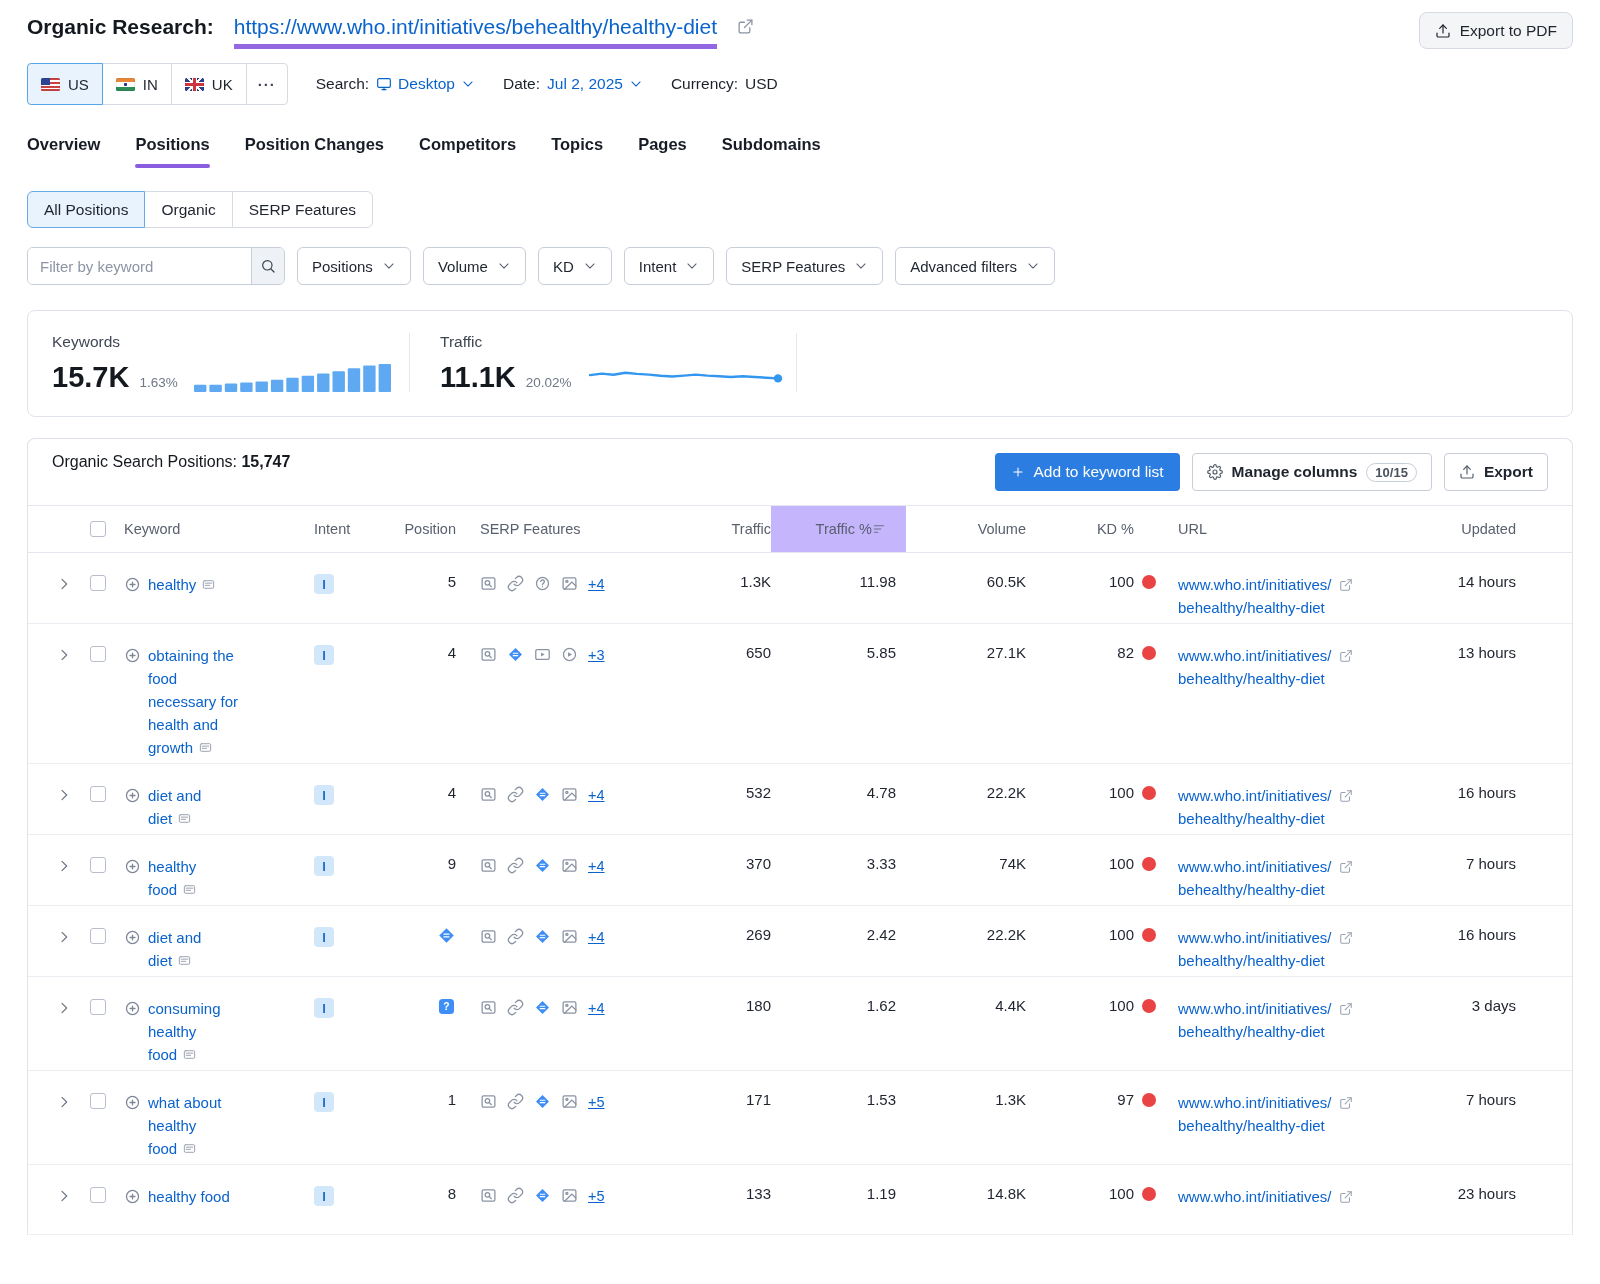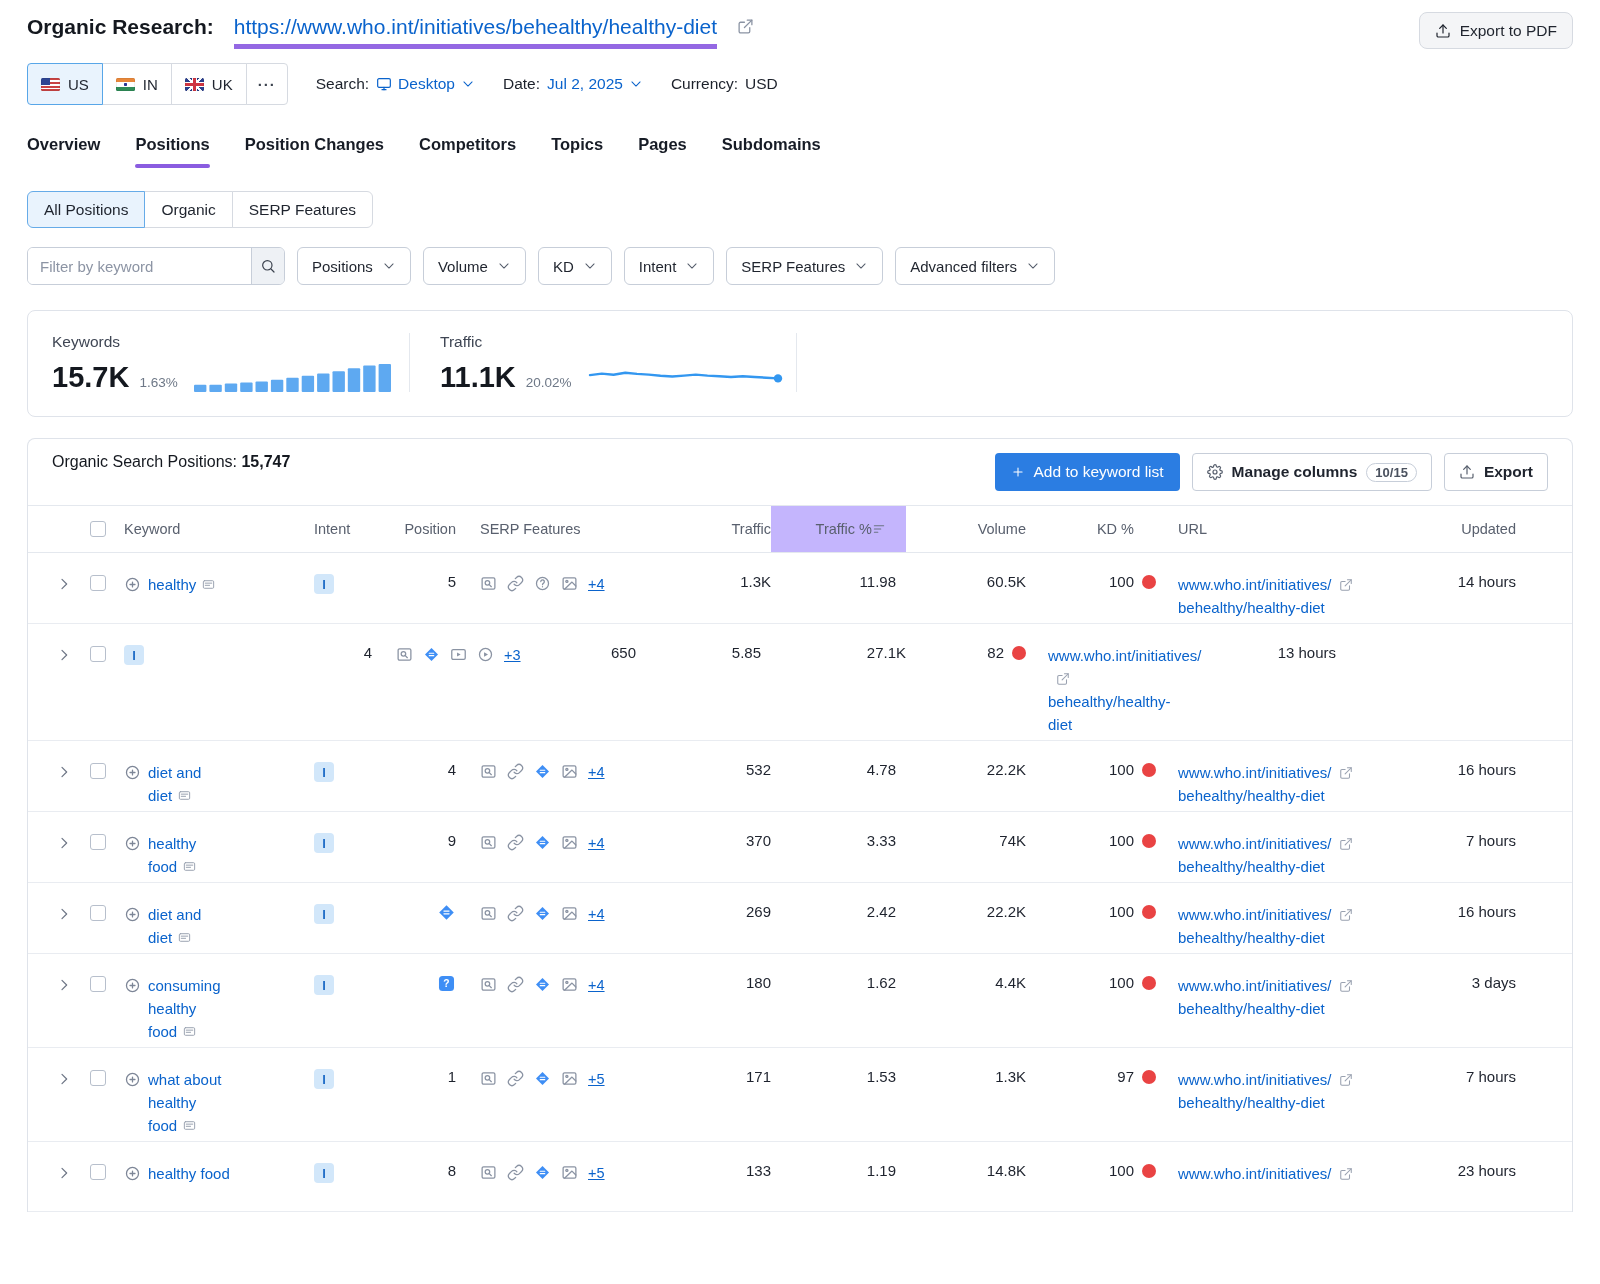--- a/index.html
+++ b/index.html
@@ -505,20 +505,36 @@
     <div class="cell right upd-cell">14 hours</div>
   </div>
 
   <div class="grid row">
     <span class="expand" data-icon="chevron-right">
             <svg viewBox="0 0 24 24" fill="none" stroke="currentColor" stroke-width="1.8" stroke-linecap="round" stroke-linejoin="round">
               <polyline points="9 5 16 12 9 19"></polyline>
             </svg>
           </span>
     <span class="cbx"></span>
+    <div class="kw-cell">
+      <span class="kw-plus" data-icon="plus-circle">
+              <svg viewBox="0 0 24 24" fill="none" stroke="currentColor" stroke-width="1.8" stroke-linecap="round" stroke-linejoin="round">
+                <circle cx="12" cy="12" r="8.5"></circle>
+                <line x1="12" y1="8.5" x2="12" y2="15.5"></line>
+                <line x1="8.5" y1="12" x2="15.5" y2="12"></line>
+              </svg>
+            </span>
+      <span class="kw-text"><a class="kw-link" href="#">obtaining the food necessary for health and <span class="nowrap">growth<span class="kw-card-icon" data-icon="card">
+                    <svg viewBox="0 0 24 24" fill="none" stroke="currentColor" stroke-width="1.8" stroke-linecap="round" stroke-linejoin="round">
+                      <rect x="2.5" y="5" width="19" height="14" rx="2"></rect>
+                      <line x1="6" y1="9.5" x2="18" y2="9.5"></line>
+                      <line x1="6" y1="13.5" x2="14" y2="13.5"></line>
+                    </svg>
+                  </span></span></a></span>
+    </div>
     <div class="cell">
       <span class="intent-badge">I</span>
     </div>
     <div class="cell pos-cell">4</div>
     <div class="serp-cell">
       <span class="serp-icons">
               <span class="serp-ic" data-icon="preview">
                 <svg viewBox="0 0 24 24" fill="none" stroke="currentColor" stroke-width="1.8" stroke-linecap="round" stroke-linejoin="round">
                   <rect x="3" y="4" width="18" height="16" rx="2"></rect>
                   <circle cx="10.5" cy="11" r="3.2"></circle>

